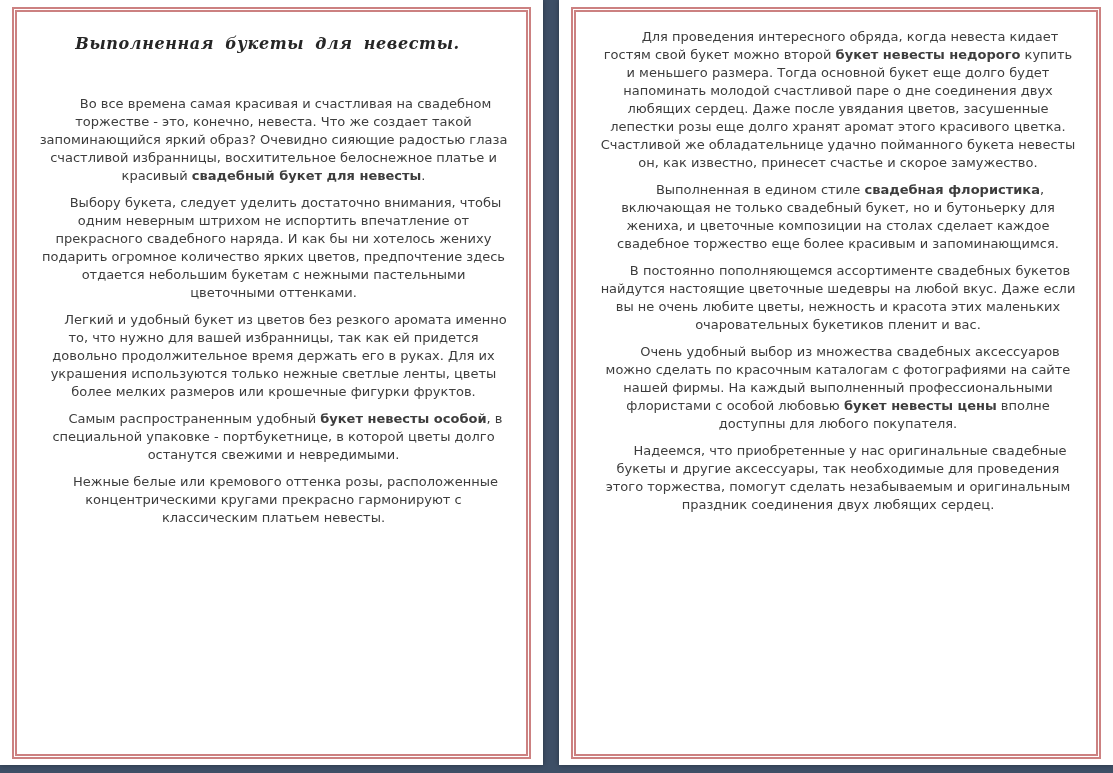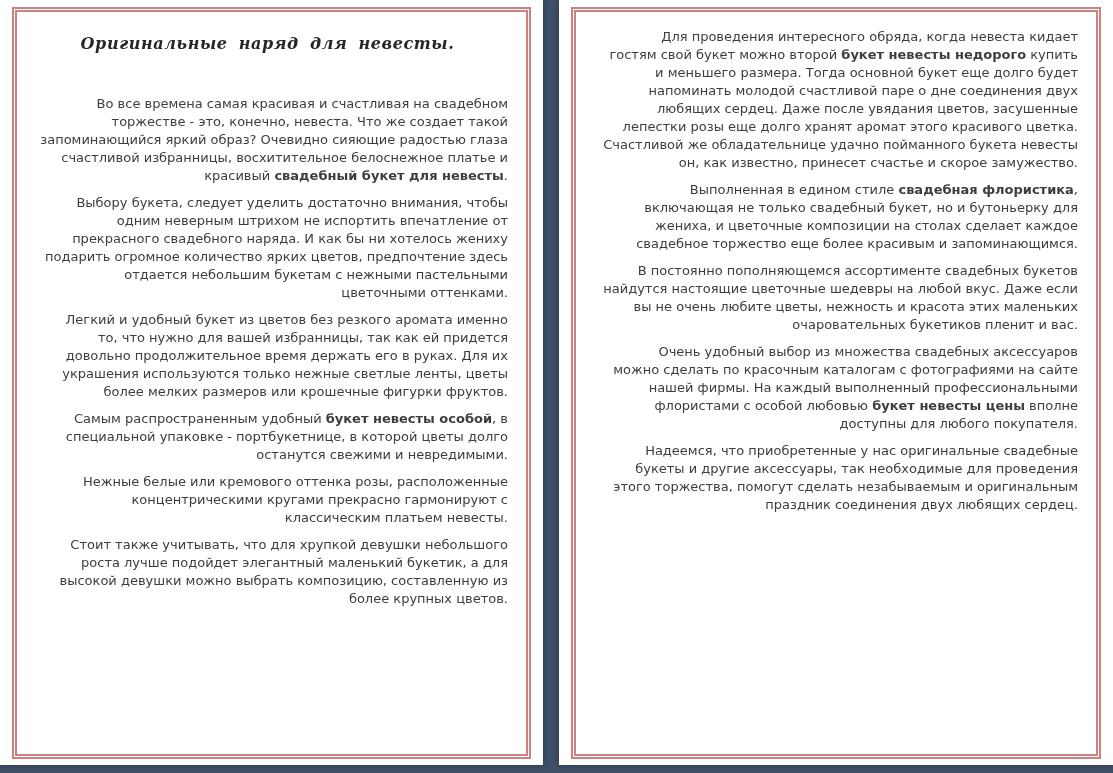--- a/index.html
+++ b/index.html
@@ -50,43 +50,42 @@
     word-spacing: 5px;
     text-align: center;
     color: var(--title-color, #262626);
     margin: 8px 12px 42px 0;
   }
   .para {
     font-size: 13px;
     line-height: 18px;
     margin: 0 0 9px 0;
     text-indent: 24px;
-    text-align: right;
+    text-align: center;
     color: var(--text-color, #3d3d3d);
   }
   .para .kw {
     font-weight: bold;
     color: var(--text-color, #3d3d3d);
   }
 </style>
 </head>
 <body>
 
 <div class="viewport">
 
   <div class="page page-left">
     <div class="frame frame-inner-left">
-      <h1 class="title">Оригинальные наряд для невесты.</h1>
+      <h1 class="title">Выполненная букеты для невесты.</h1>
       <div id="left-paras">
           <p class="para"><span>Во все времена самая красивая и счастливая на свадебном торжестве - это, конечно, невеста. Что же создает такой запоминающийся яркий образ? Очевидно сияющие радостью глаза счастливой избранницы, восхитительное белоснежное платье и красивый </span><span class="kw">свадебный букет для невесты</span><span>.</span></p>
           <p class="para"><span>Выбору букета, следует уделить достаточно внимания, чтобы одним неверным штрихом не испортить впечатление от прекрасного свадебного наряда. И как бы ни хотелось жениху подарить огромное количество ярких цветов, предпочтение здесь отдается небольшим букетам с нежными пастельными цветочными оттенками.</span></p>
           <p class="para"><span>Легкий и удобный букет из цветов без резкого аромата именно то, что нужно для вашей избранницы, так как ей придется довольно продолжительное время держать его в руках. Для их украшения используются только нежные светлые ленты, цветы более мелких размеров или крошечные фигурки фруктов.</span></p>
           <p class="para"><span>Самым распространенным удобный </span><span class="kw">букет невесты особой</span><span>, в специальной упаковке - портбукетнице, в которой цветы долго останутся свежими и невредимыми.</span></p>
           <p class="para"><span>Нежные белые или кремового оттенка розы, расположенные концентрическими кругами прекрасно гармонируют с классическим платьем невесты.</span></p>
-          <p class="para"><span>Стоит также учитывать, что для хрупкой девушки небольшого роста лучше подойдет элегантный маленький букетик, а для высокой девушки можно выбрать композицию, составленную из более крупных цветов.</span></p>
         </div>
     </div>
   </div>
 
   <div class="page page-right">
     <div class="frame frame-inner-right">
       <div id="right-paras">
           <p class="para"><span>Для проведения интересного обряда, когда невеста кидает гостям свой букет можно второй </span><span class="kw">букет невесты недорого</span><span> купить и меньшего размера. Тогда основной букет еще долго будет напоминать молодой счастливой паре о дне соединения двух любящих сердец. Даже после увядания цветов, засушенные лепестки розы еще долго хранят аромат этого красивого цветка. Счастливой же обладательнице удачно пойманного букета невесты он, как известно, принесет счастье и скорое замужество.</span></p>
           <p class="para"><span>Выполненная в едином стиле </span><span class="kw">свадебная флористика</span><span>, включающая не только свадебный букет, но и бутоньерку для жениха, и цветочные композиции на столах сделает каждое свадебное торжество еще более красивым и запоминающимся.</span></p>
           <p class="para"><span>В постоянно пополняющемся ассортименте свадебных букетов найдутся настоящие цветочные шедевры на любой вкус. Даже если вы не очень любите цветы, нежность и красота этих маленьких очаровательных букетиков пленит и вас.</span></p>

